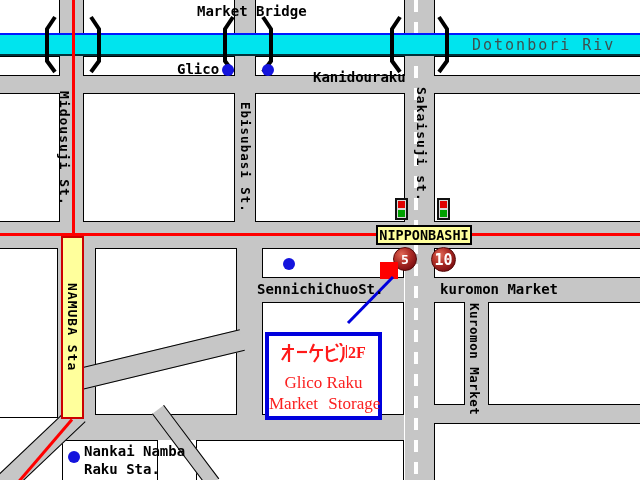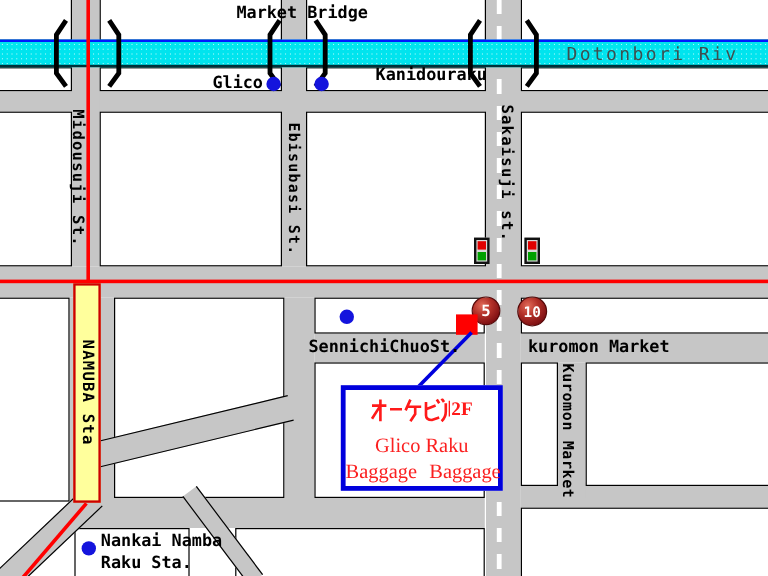--- a/index.html
+++ b/index.html
@@ -40,22 +40,22 @@
     box-sizing:border-box;display:flex;flex-direction:column;align-items:center;justify-content:space-between;padding:1px 0;}
   .tlight .red{width:7px;height:7px;background:#E00000;}
   .tlight .green{width:7px;height:7px;background:#00A000;}
   .exit{
     position:absolute;border-radius:50%;border:1px solid #550808;box-sizing:border-box;
     background:radial-gradient(circle at 35% 30%, #E06A58 0%, #B23028 38%, #7D0F12 78%, #6A0A0E 100%);
     color:#fff;font-weight:bold;display:flex;align-items:center;justify-content:center;
   }
   #red-square{position:absolute;left:380px;top:262px;width:18px;height:17px;background:#FF0000;}
   #dest-box{
-    position:absolute;left:265px;top:321px;width:135px;height:88px;background:#fff;
-    border:4px solid #0000DD;box-sizing:border-box;text-align:center;margin-left:19px;
+    position:absolute;left:265px;top:332px;width:117px;height:88px;background:#fff;
+    border:4px solid #0000DD;box-sizing:border-box;text-align:center;
   }
   .serif-red{position:absolute;width:100%;text-align:center;color:#FB2020;
     font-family:"Liberation Serif",serif;font-size:17px;white-space:nowrap;}
   #jp-row{position:absolute;left:0;top:7px;width:100%;display:flex;align-items:center;justify-content:center;gap:1px;}
   #floor-2f{color:#FF1A1A;font-family:"Liberation Serif",serif;font-weight:bold;font-size:16px;line-height:1;}
   svg{position:absolute;left:0;top:0;}
 </style>
 </head>
 <body>
 
@@ -118,34 +118,37 @@
     </g>
   </svg>
 
   <div class="redline" style="left:72px;top:0;width:3px;height:236px;"></div>
   <div class="redline" style="left:0;top:233px;width:640px;height:3px;"></div>
   <div class="redline" style="left:72px;top:418px;width:84px;height:3px;transform:rotate(130.6deg);transform-origin:left center;"></div>
 
   <div id="namba-box">
     <span class="vlbl">NAMUBA Sta</span>
   </div>
+  <div id="nipponbashi-box">
+    <span>NIPPONBASHI</span>
+  </div>
 
   <div class="tlight" style="left:395px;top:198px;">
     <div class="red"></div>
     <div class="green"></div>
   </div>
   <div class="tlight" style="left:437px;top:198px;">
     <div class="red"></div>
     <div class="green"></div>
   </div>
 
   <div class="exit" style="left:393px;top:247px;width:24px;height:24px;font-size:13px;">
     <span>5</span>
   </div>
-  <div class="exit" style="left:431px;top:247px;width:25px;height:25px;font-size:12px;">
+  <div class="exit" style="left:431px;top:247px;width:25px;height:25px;font-size:15px;">
     <span>10</span>
   </div>
 
   <div id="red-square"></div>
   <svg width="640" height="480" viewBox="0 0 640 480">
     <line x1="348" y1="323" x2="393" y2="277" stroke="#0000DD" stroke-width="3"></line>
   </svg>
 
   <div id="dest-box">
     <div id="jp-row">
@@ -159,31 +162,31 @@
           <path d="M33,1 L29,10 M30,7 L42,7 M37,7 L37,13 L33,19"></path>
 
           <path d="M46,3 L46,14 Q46,18 51,18 L57,16 M46,9 L54,6 M55,1 L57,4 M59,0 L61,3"></path>
 
           <path d="M62.5,4 L62.5,11 Q62.5,16 59,19 M66,2 L66,15"></path>
         </g>
       </svg>
       <span id="floor-2f">2F</span>
     </div>
     <div class="serif-red" style="top:37px;">Glico Raku</div>
-    <div class="serif-red" style="top:58px;word-spacing:6px;">Baggage Baggage</div>
+    <div class="serif-red" style="top:58px;word-spacing:6px;">Market Storage</div>
   </div>
 
   <div class="dot" style="left:222px;top:64px;"></div>
   <div class="dot" style="left:262px;top:64px;"></div>
   <div class="dot" style="left:283px;top:258px;"></div>
   <div class="dot" style="left:68px;top:451px;"></div>
 
   <div class="lbl" style="left:197px;top:4px;">Market Bridge</div>
   <div class="lbl" style="left:177px;top:62px;">Glico</div>
-  <div class="lbl" style="left:277px;top:56px;padding-left:36px;">Kanidouraku</div>
+  <div class="lbl" style="left:277px;top:70px;padding-left:36px;">Kanidouraku</div>
   <div class="lbl" style="left:257px;top:282px;">SennichiChuoSt.</div>
   <div class="lbl" style="left:440px;top:282px;">kuromon Market</div>
   <div class="lbl" style="left:84px;top:444px;">Nankai Namba</div>
   <div class="lbl" style="left:84px;top:462px;">Raku Sta.</div>
 
   <div class="vlbl" style="left:58px;top:91px;">Midousuji St.</div>
   <div class="vlbl" style="left:238px;top:102px;font-size:12.5px;">Ebisubasi St.</div>
   <div class="vlbl" style="left:415px;top:87px;">Sakaisuji st.</div>
   <div class="vlbl" style="left:467px;top:303px;font-size:12.5px;letter-spacing:0.5px;">Kuromon Market</div>
 

